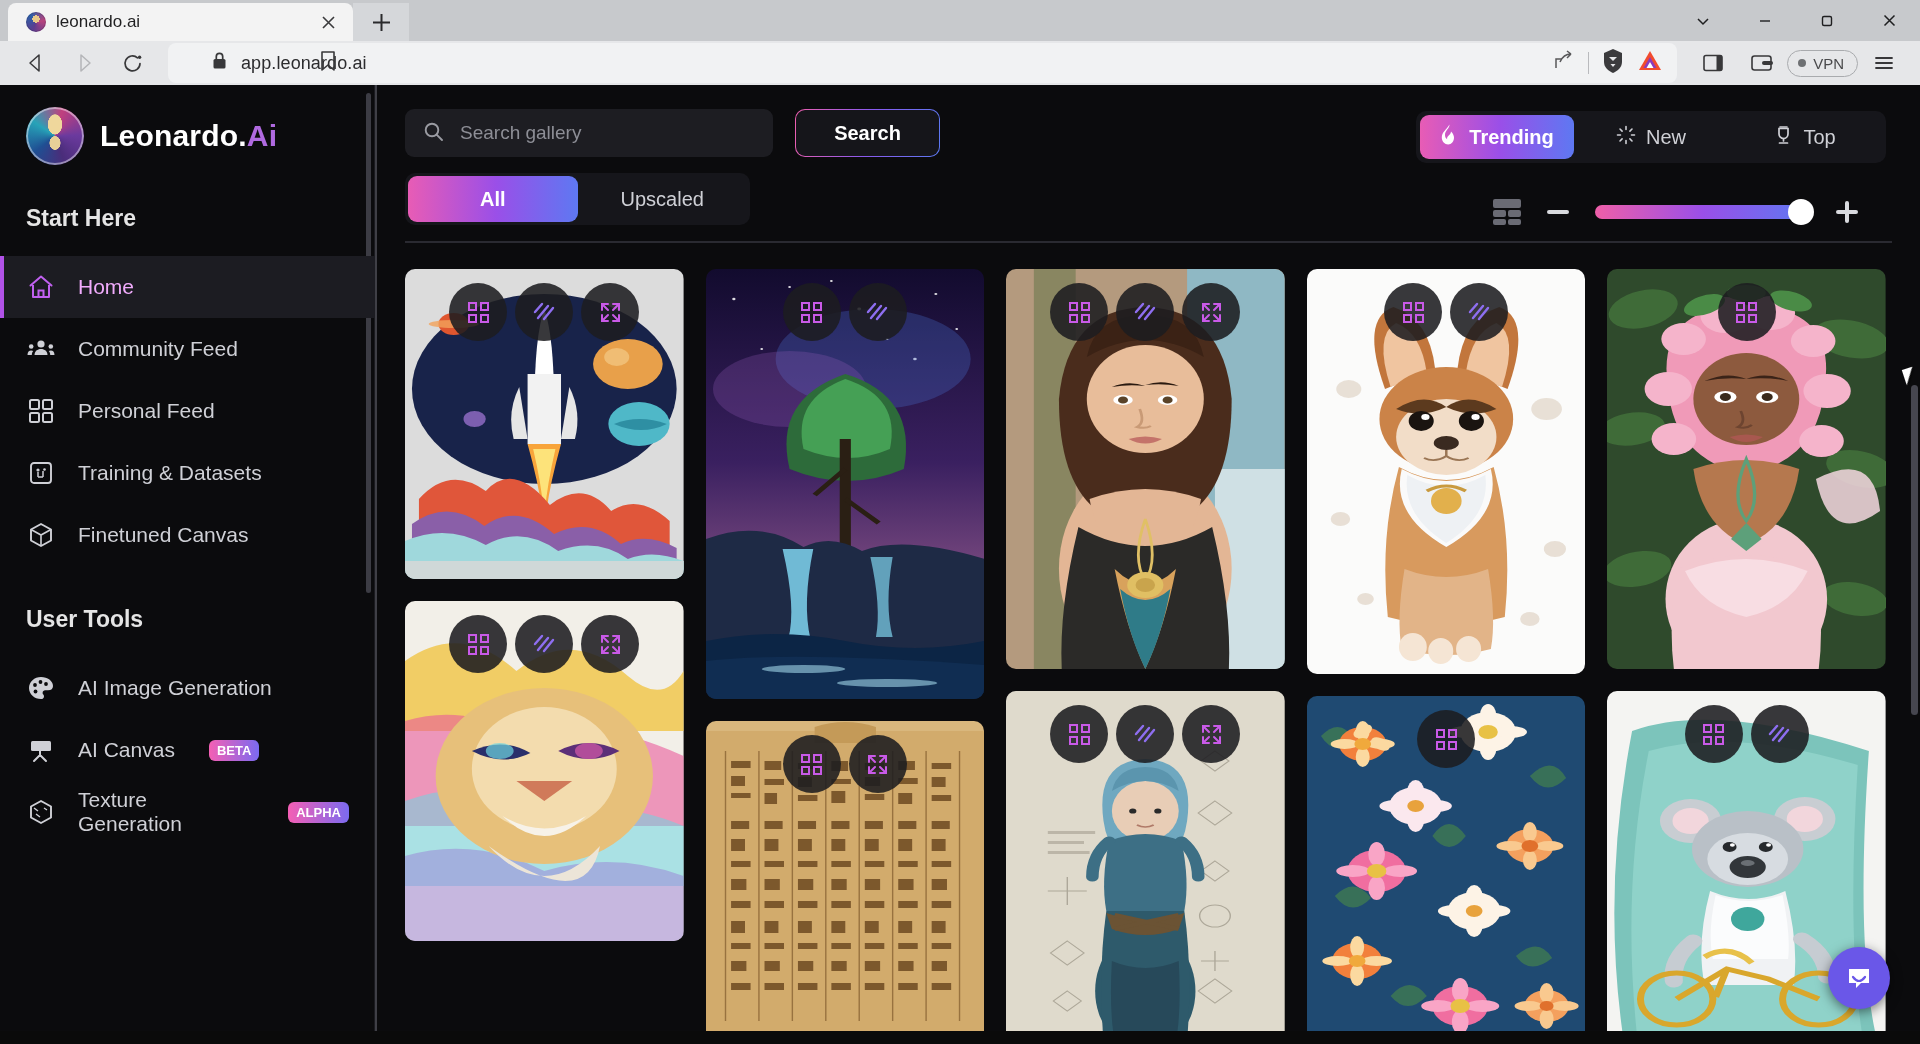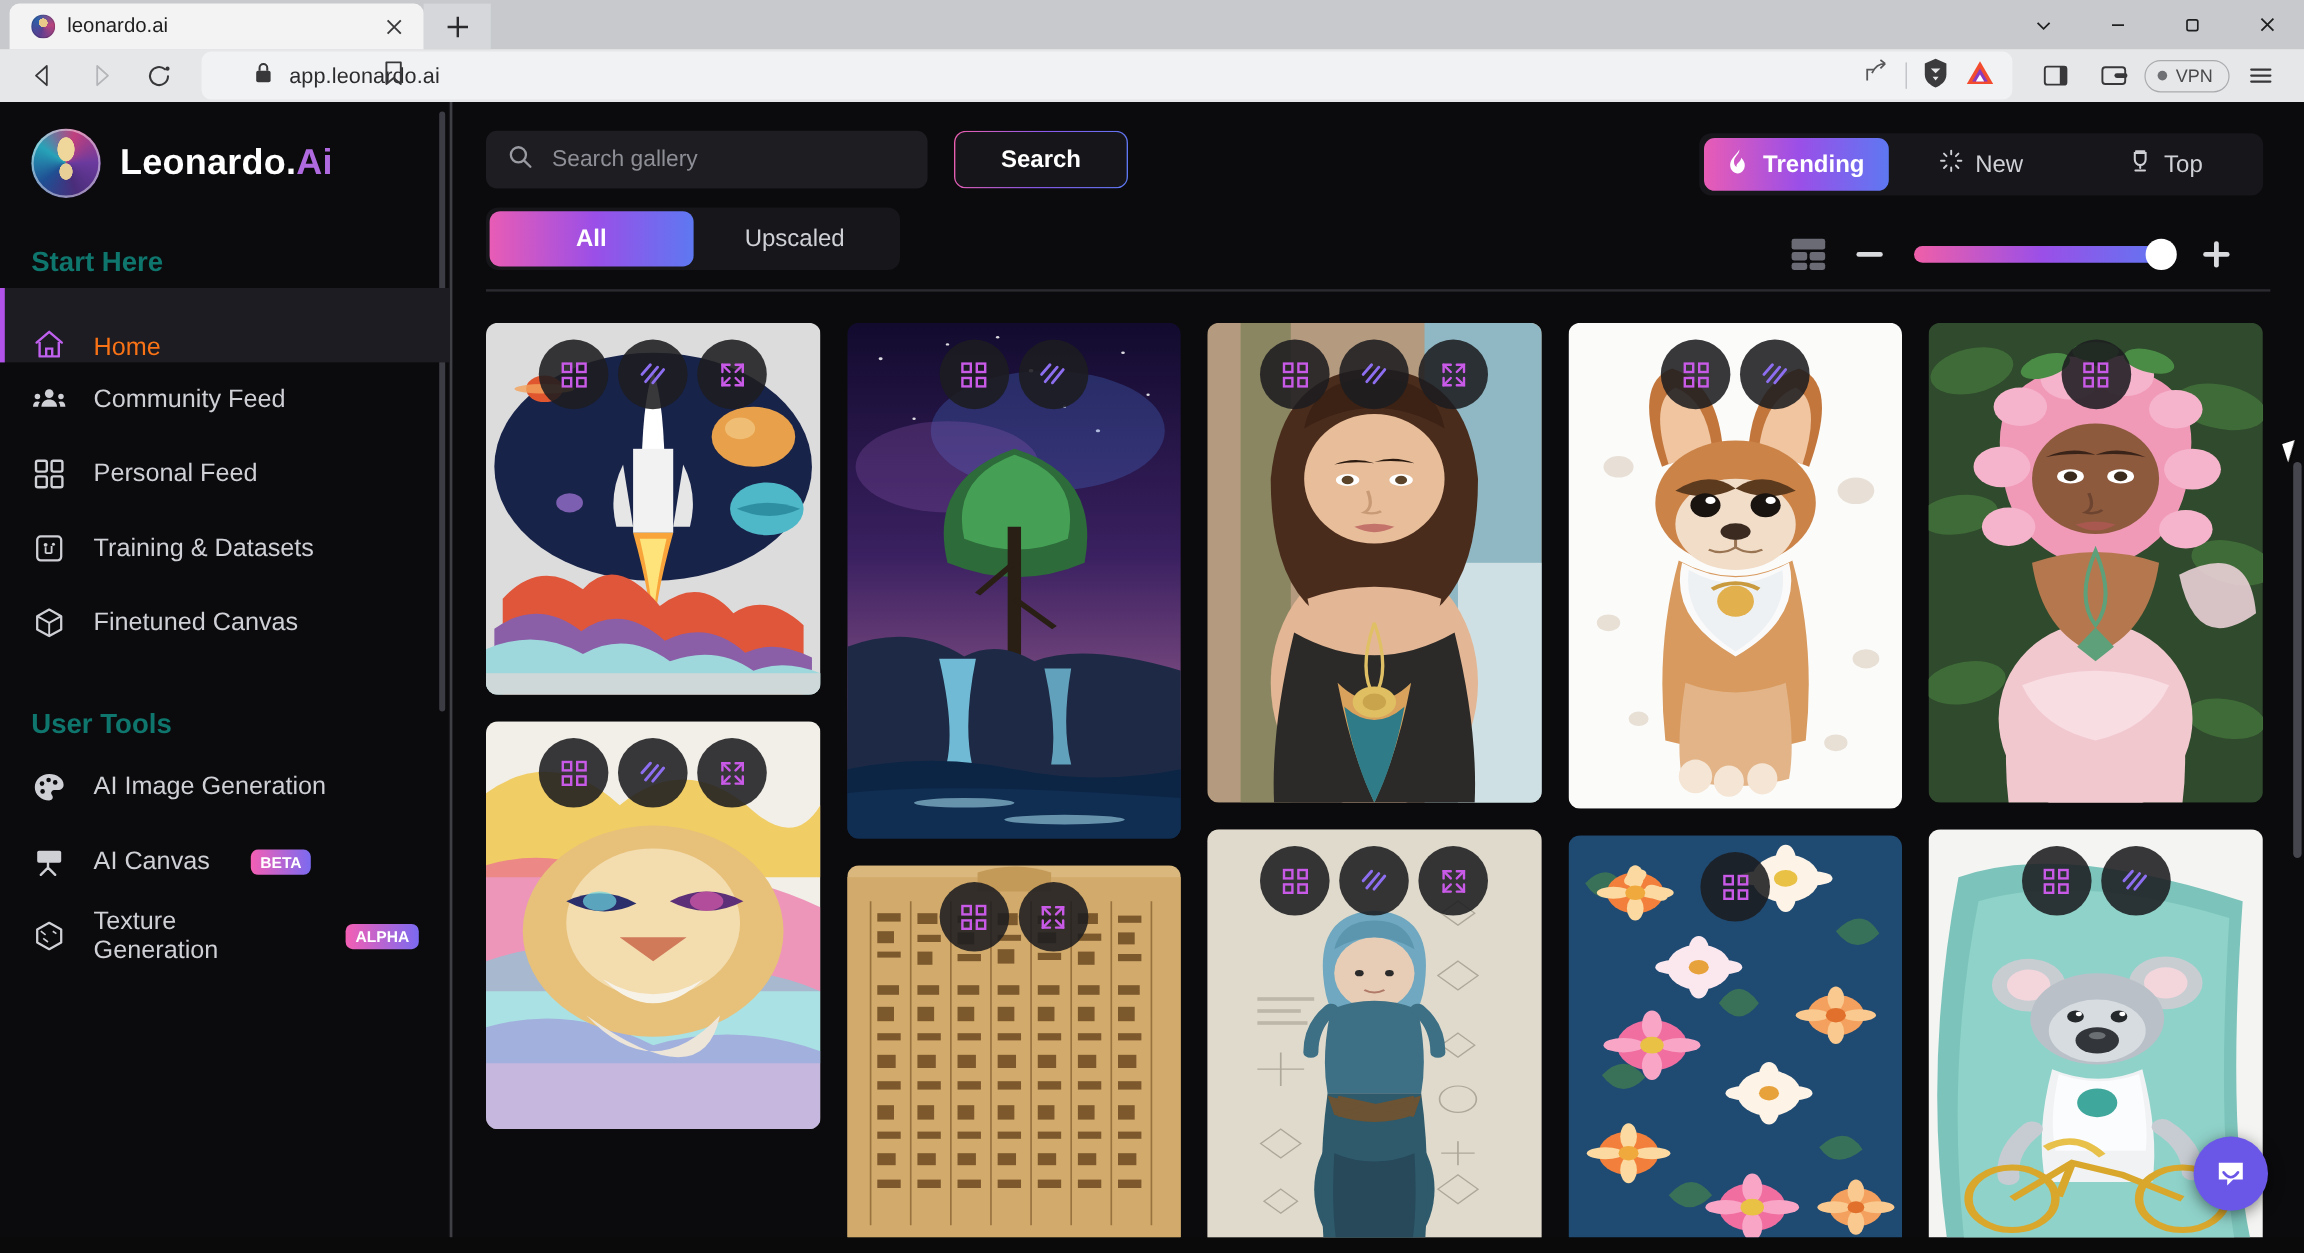--- a/index.html
+++ b/index.html
@@ -157,33 +157,33 @@
   .upgrade-btn {
     margin-left: auto;
     background: linear-gradient(90deg, #f45fb4 0%, #9a4fe8 50%, #6b72f0 100%);
     color: #fff; font-size: 20px; font-weight: bold;
     border: none; border-radius: 10px;
     padding: 11px 25px;
     cursor: pointer;
   }
 
   .nav-head {
-    font-size: 23px; font-weight: bold; color: #0f766e;
-    padding: 40px 26px 8px 26px;
+    font-size: 23px; font-weight: bold; color: #e5e5e5;
+    padding: 40px 26px 24px 26px;
   }
   .nav-item {
     display: flex; align-items: center; gap: 22px;
     height: 62px;
     padding: 0 26px;
     color: #cfd0d6;
     font-size: 21px;
     cursor: pointer;
     position: relative;
   }
-  .nav-item.active { background: #1c1c22; color: #f97316; align-items: flex-end; }
+  .nav-item.active { background: #1c1c22; color: #f0abfc; }
   .nav-item.active::before {
     content: ""; position: absolute; left: 0; top: 0; bottom: 0;
     width: 4px; background: #b152e8;
   }
   .nav-icon { width: 30px; height: 30px; flex: none; display: flex; align-items: center; justify-content: center; }
   .nav-item.active .nav-icon { color: #c060ef; }
   .badge {
     font-size: 13px; font-weight: bold; color: #fff;
     border-radius: 6px; padding: 3px 8px;
     margin-left: 12px;

